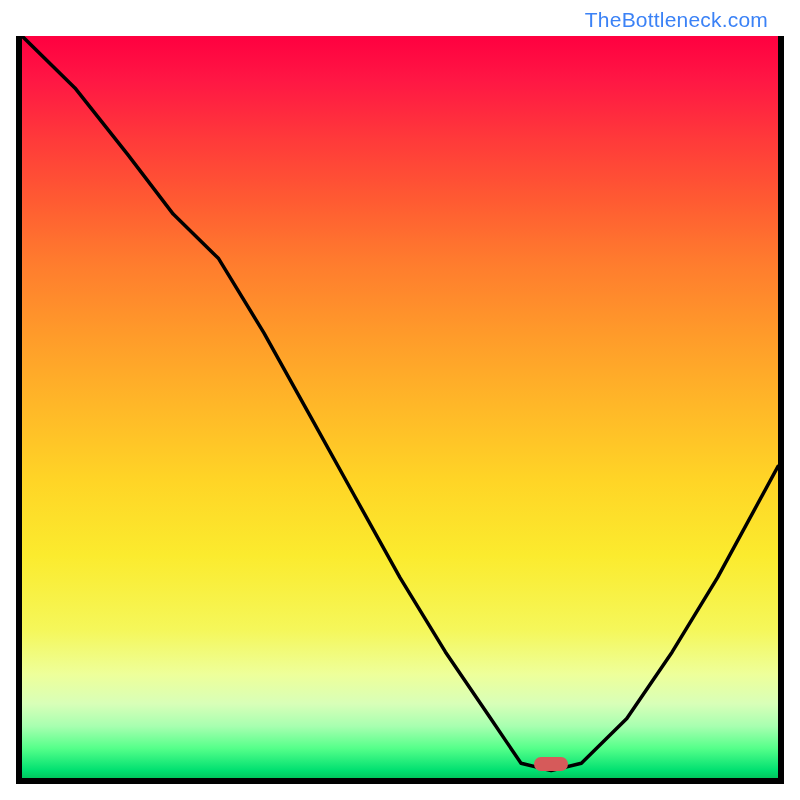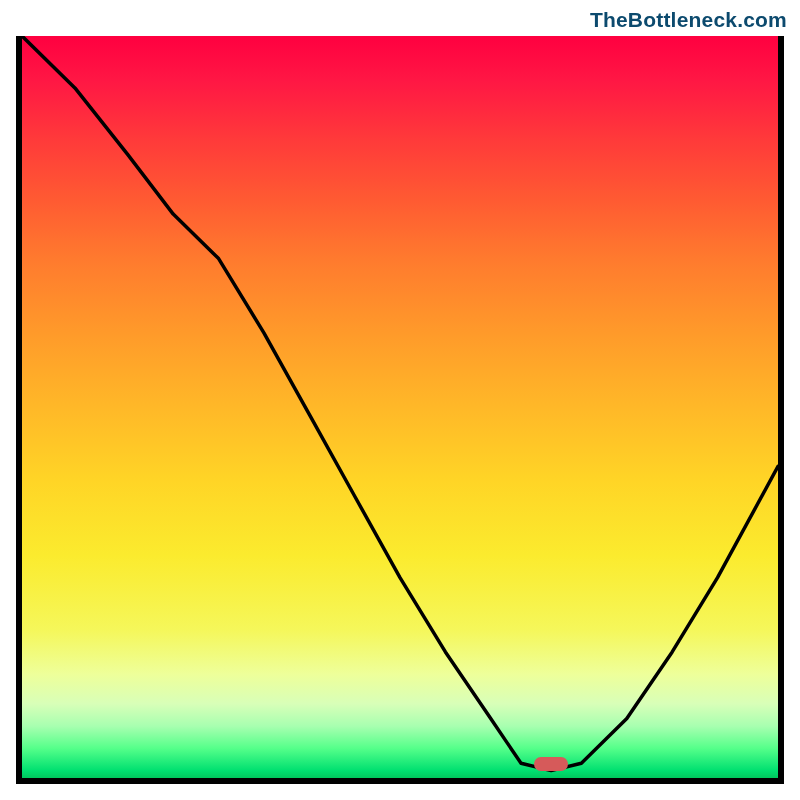--- a/index.html
+++ b/index.html
@@ -47,24 +47,24 @@
     width: 34px;
     height: 14px;
     border-radius: 7px;
     background: #d65a5a;
     left: 510px;
     top: 719px;
   }
   .watermark {
     position: absolute;
     top: 8px;
-    right: 13px;
-    color: #0c4a6e;
+    right: 32px;
+    color: #3b82f6;
     font-size: 21px;
-    font-weight: 700;
+    font-weight: 400;
     letter-spacing: 0.2px;
   }
 </style>
 </head>
 <body>
 
 <div class="watermark">TheBottleneck.com</div>
 
 <div class="frame">
   <div class="gradient"></div>

